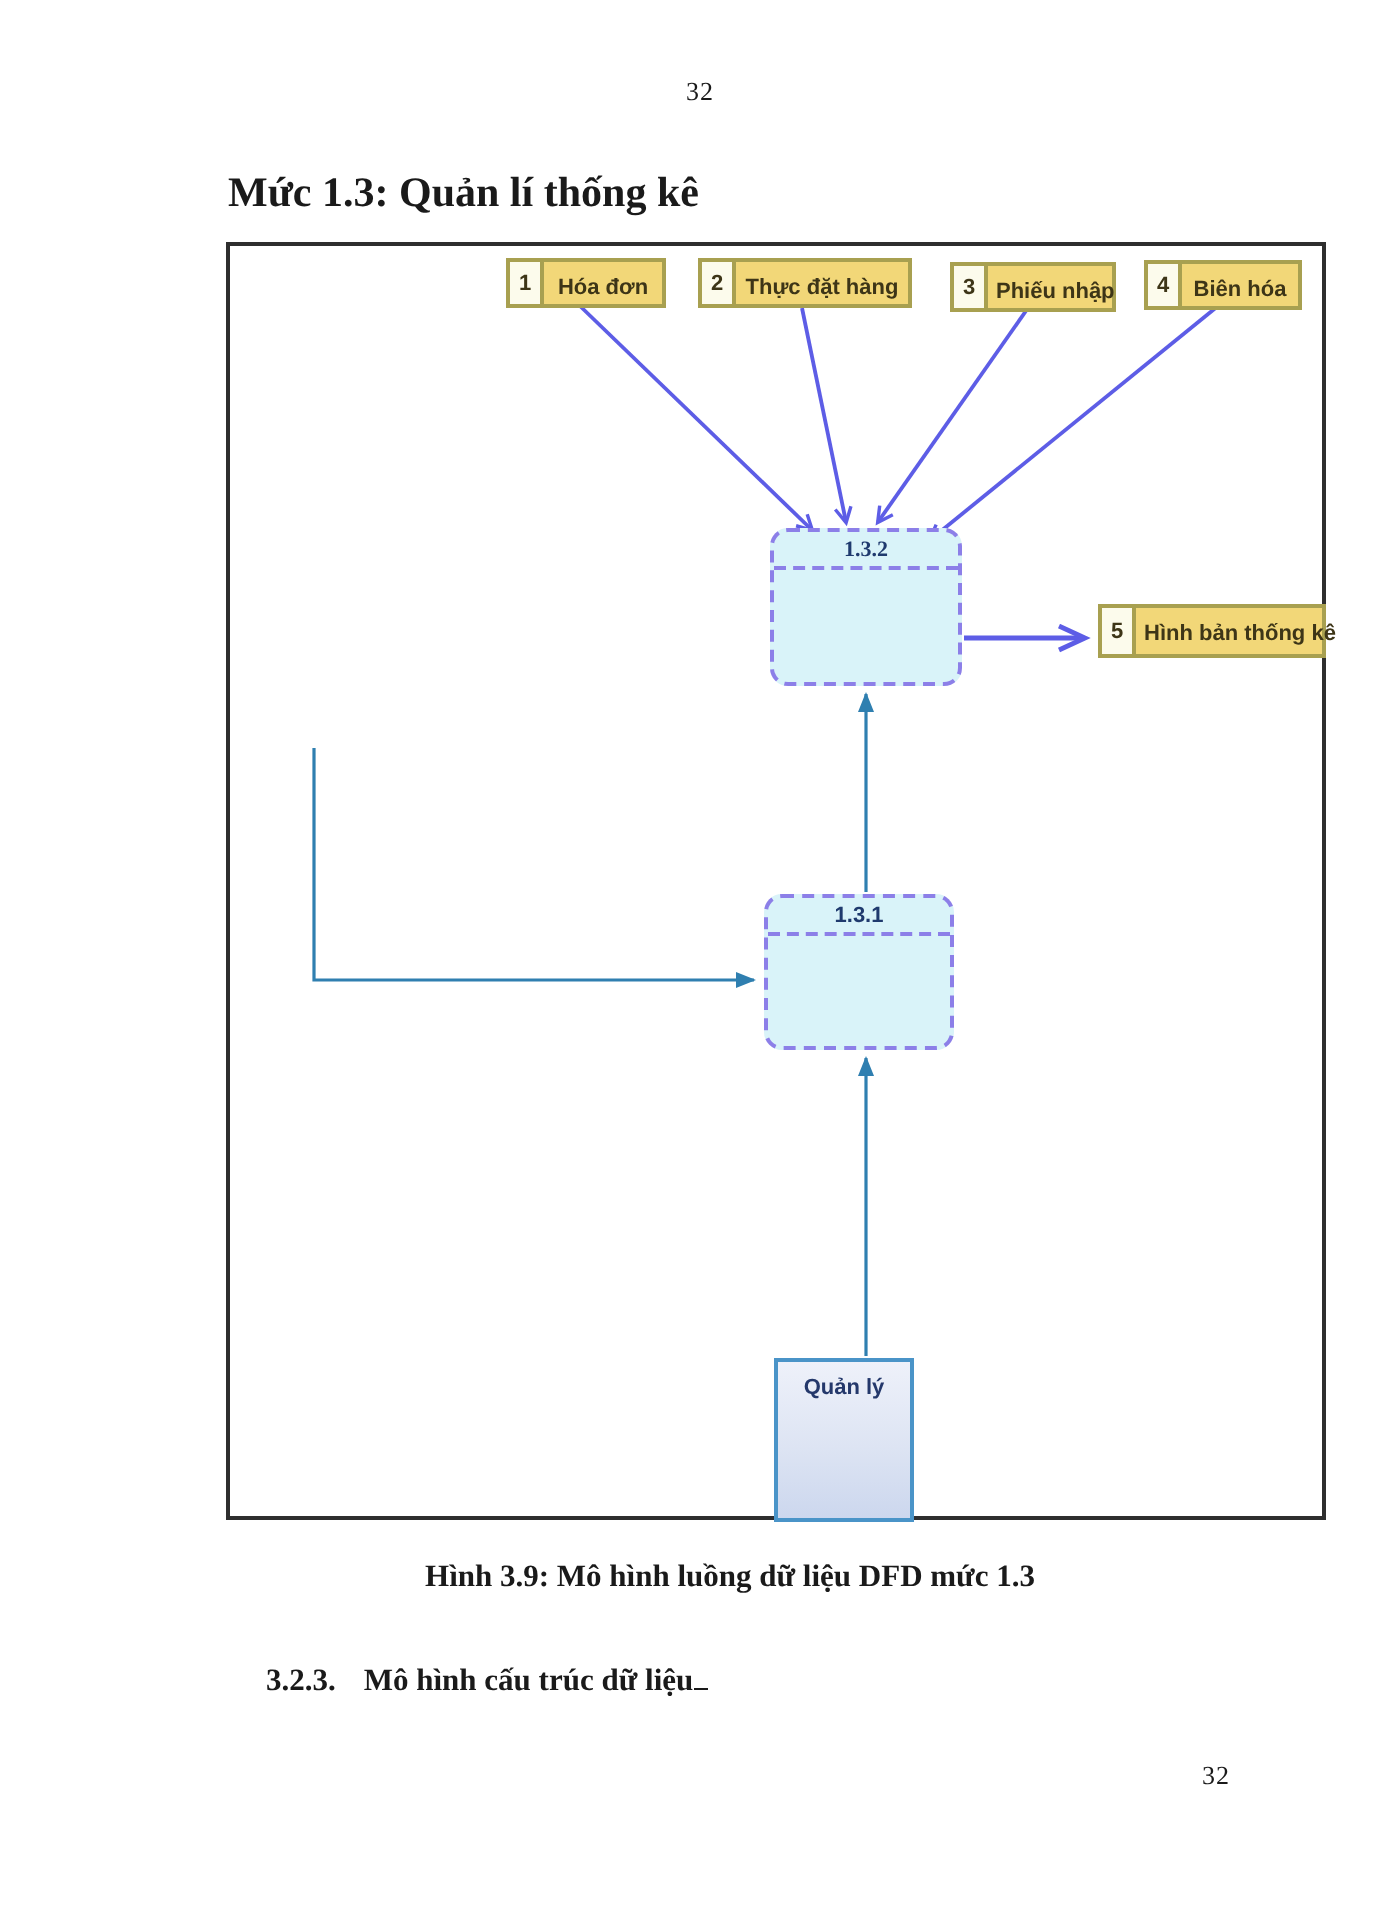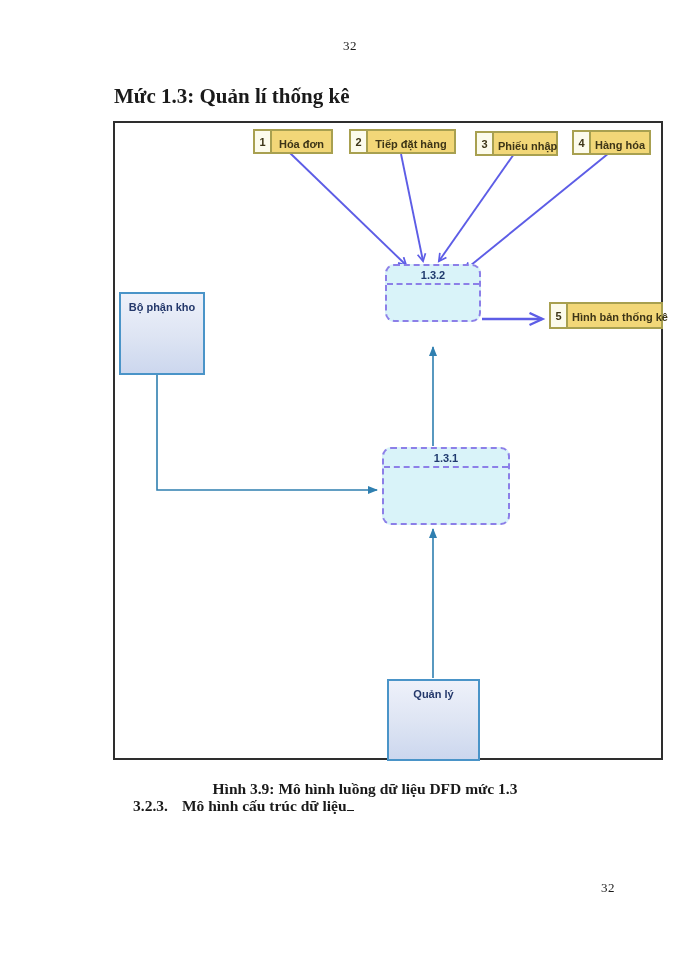--- a/index.html
+++ b/index.html
@@ -6,21 +6,21 @@
   body{
     width:700px;height:960px;position:relative;background:#ffffff;
     font-family:"Liberation Serif", serif;color:#1a1a1a;overflow:hidden;
   }
   
   .pgnum-top{position:absolute;top:38px;left:0;width:700px;text-align:center;
     font-size:13px;letter-spacing:.5px;}
   .heading{position:absolute;top:84px;left:114px;font-size:21px;font-weight:bold;}
   .caption{position:absolute;top:780px;left:0;width:730px;text-align:center;
     font-size:15.5px;font-weight:bold;}
-  .section{position:absolute;top:797px;left:133px;font-size:15.5px;font-weight:bold;}
+  .section{position:absolute;top:832px;left:133px;font-size:15.5px;font-weight:bold;}
   .section .sec-num{margin-right:14px;font-weight:bold;}
   .section .trail{display:inline-block;width:7px;border-bottom:1.5px solid #1a1a1a;height:10px;}
   .pgnum-bottom{position:absolute;top:880px;left:601px;font-size:13px;letter-spacing:.5px;}
 
   
   .frame{
     position:absolute;left:113px;top:121px;width:550px;height:639px;
     border:2px solid #2e2e2e;background:#ffffff;box-sizing:border-box;
     font-family:"Liberation Sans", sans-serif;
   }
@@ -45,31 +45,31 @@
   .ds4{left:457px;top:7px;width:79px;}
   .ds5{left:434px;top:179px;width:114px;height:27px;}
 
   
   .process{
     position:absolute;background:#d9f3f9;border:2px dashed #8c7fe8;border-radius:9px;
     color:#1f3a6e;font-weight:bold;font-size:10.5px;text-align:center;overflow:hidden;
   }
   .process .p-head{border-bottom:2px dashed #8c7fe8;padding:3px 0 2px 0;font-size:11px;}
   .process .p-body{padding:3px 3px;line-height:1.35;}
-  .proc-132{left:270px;top:141px;width:96px;height:58px;}
-  .proc-131{left:267px;top:324px;width:128px;height:78px;}
+  .proc-132{left:270px;top:141px;width:96px;height:79px;font-family:Liberation Serif, serif;}
+  .proc-131{left:267px;top:324px;width:95px;height:78px;}
 
   
   .entity{
     position:absolute;border:2px solid #4a94c8;
     background:linear-gradient(180deg,#eef1fa 0%,#dde4f3 55%,#ccd7ee 100%);
     color:#24386b;font-weight:bold;font-size:11px;text-align:center;padding-top:7px;
   }
   .ent-kho{left:4px;top:169px;width:86px;height:83px;}
-  .ent-ql{left:272px;top:556px;width:93px;height:82px;}
+  .ent-ql{left:272px;top:556px;width:70px;height:82px;}
 
   .flows{position:absolute;left:0;top:0;width:546px;height:635px;pointer-events:none;}
 </style>
 </head>
 <body>
 
 <div class="pgnum-top">32</div>
 <div class="heading">Mức 1.3: Quản  lí thống kê</div>
 
 <div class="frame">
@@ -100,43 +100,42 @@
 
     <polyline points="42,251 42,367 262,367" fill="none" stroke="#2f7fb0" stroke-width="1.6" marker-end="url(#mSolidTeal)"></polyline>
   </svg>
 
   <div class="datastore ds1">
     <div class="num">1</div>
     <div class="lbl">Hóa đơn</div>
   </div>
   <div class="datastore ds2">
     <div class="num">2</div>
-    <div class="lbl">Tiếp đặt hàng</div>
+    <div class="lbl">Thực đặt hàng</div>
   </div>
   <div class="datastore ds3">
     <div class="num">3</div>
     <div class="lbl">Phiếu nhập</div>
   </div>
   <div class="datastore ds4">
     <div class="num">4</div>
-    <div class="lbl">Hàng hóa</div>
+    <div class="lbl">Biên hóa</div>
   </div>
   <div class="datastore ds5">
     <div class="num">5</div>
     <div class="lbl">Hình bản thống kê</div>
   </div>
 
   <div class="process proc-132">
     <div class="p-head">1.3.2</div>
   </div>
   <div class="process proc-131">
     <div class="p-head">1.3.1</div>
   </div>
 
-  <div class="entity ent-kho">Bộ phận kho</div>
   <div class="entity ent-ql">Quản lý</div>
 
 </div>
 
 <div class="caption">Hình 3.9: Mô hình luồng dữ liệu DFD mức 1.3</div>
 
 <div class="section">
   <span class="sec-num">3.2.3.</span><span>Mô hình cấu trúc dữ liệu</span><span class="trail"></span>
 </div>
 

